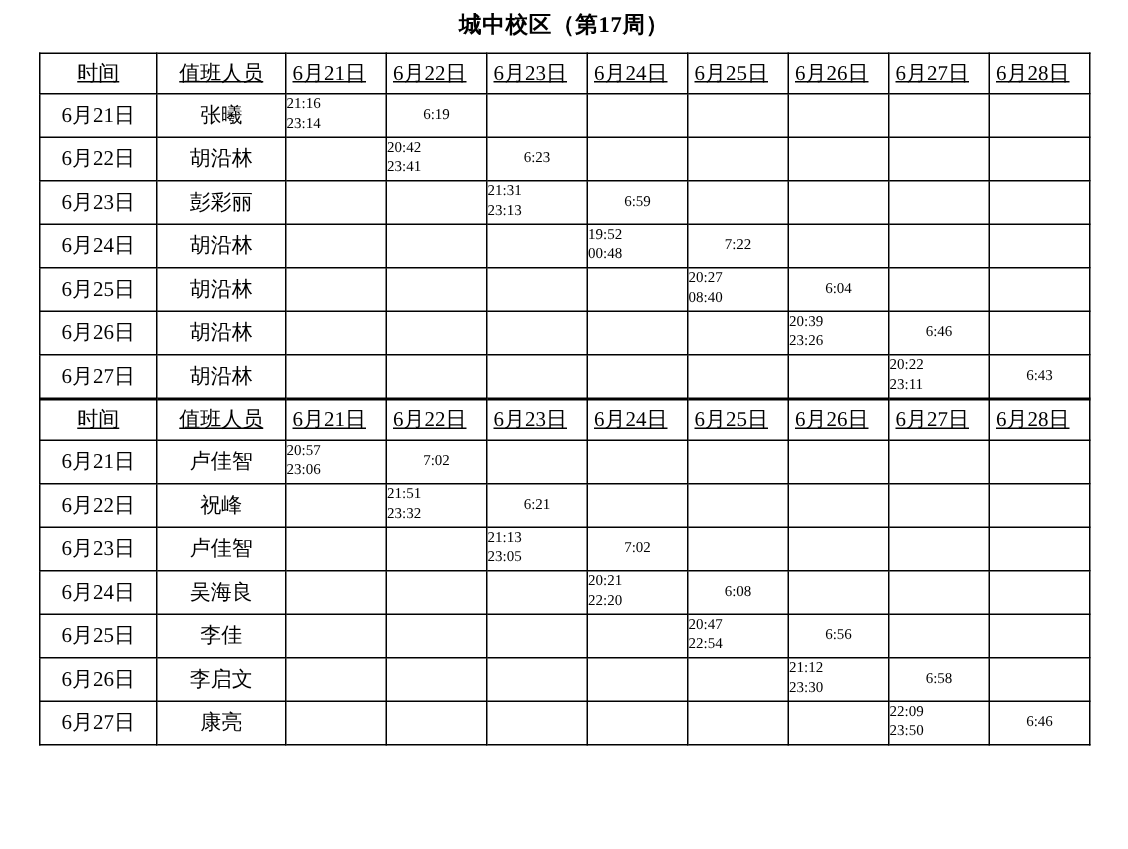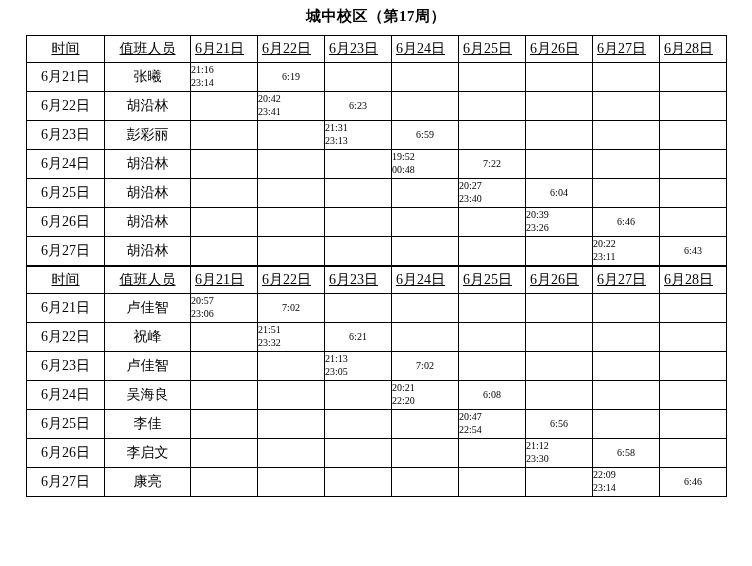--- a/index.html
+++ b/index.html
@@ -175,21 +175,21 @@
           <td class="slot"></td>
         </tr>
         <tr>
           <td class="timecell">6月25日</td>
           <td class="personcell">胡沿林</td>
           <td class="slot"></td>
           <td class="slot"></td>
           <td class="slot"></td>
           <td class="slot"></td>
           <td class="slot">20:27
-23:40</td>
+08:40</td>
           <td class="slot center">6:04</td>
           <td class="slot"></td>
           <td class="slot"></td>
         </tr>
         <tr>
           <td class="timecell">6月26日</td>
           <td class="personcell">胡沿林</td>
           <td class="slot"></td>
           <td class="slot"></td>
           <td class="slot"></td>
@@ -327,20 +327,20 @@
         <tr>
           <td class="timecell">6月27日</td>
           <td class="personcell">康亮</td>
           <td class="slot"></td>
           <td class="slot"></td>
           <td class="slot"></td>
           <td class="slot"></td>
           <td class="slot"></td>
           <td class="slot"></td>
           <td class="slot">22:09
-23:14</td>
+23:50</td>
           <td class="slot center">6:46</td>
         </tr>
       </tbody>
     </table>
   </div>
 
 </div>
 
 </body></html>

